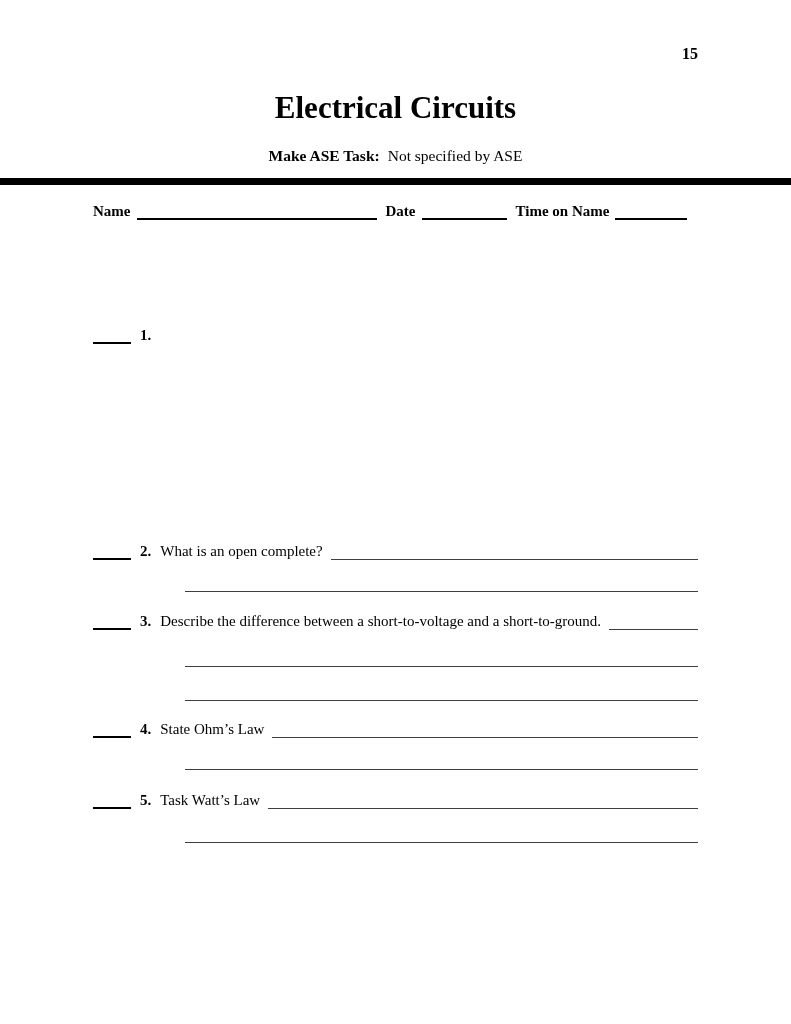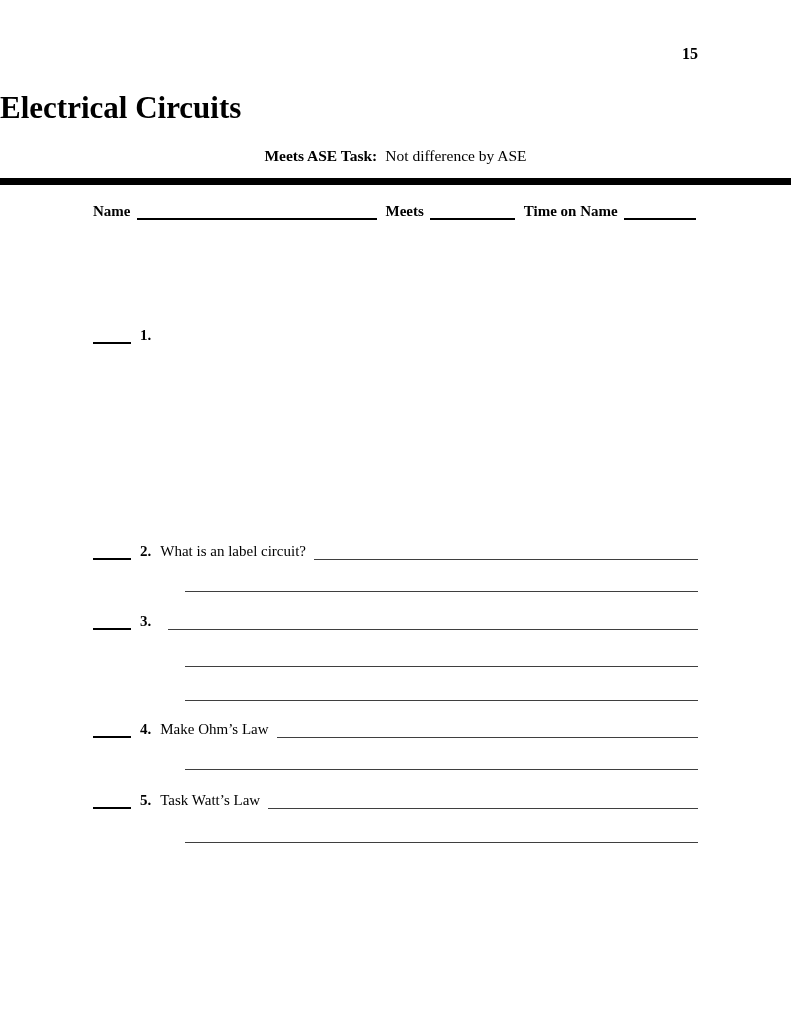--- a/index.html
+++ b/index.html
@@ -19,20 +19,21 @@
     font-size: 16px;
     font-weight: bold;
     line-height: 18px;
   }
   .title {
     position: absolute;
     top: 90px;
     left: 0;
     right: 0;
     margin: 0;
+    text-align: center;
     font-size: 31px;
     font-weight: bold;
     line-height: 36px;
   }
   .subtitle {
     position: absolute;
     top: 147px;
     left: 0;
     right: 0;
     text-align: center;
@@ -104,60 +105,61 @@
 </head>
 <body>
 
 <div class="page">
 
   <div class="page-number">15</div>
 
   <h1 class="title">Electrical Circuits</h1>
 
   <div class="subtitle">
-    <span class="lab">Meets ASE Task:</span><span>Not difference by ASE</span>
+    <span class="lab">Make ASE Task:</span><span>Not specified by ASE</span>
   </div>
 
   <div class="divider"></div>
 
   <div class="hrow" style="top:202px">
     <span class="hlabel first">Name</span>
     <span class="hblank" style="width:240px"></span>
-    <span class="hlabel">Meets</span>
+    <span class="hlabel">Date</span>
     <span class="hblank" style="width:85px"></span>
     <span class="hlabel">Time on Name</span>
     <span class="hblank" style="width:72px"></span>
   </div>
 
 
   <div class="q-row" style="top:326px">
     <span class="grade-blank"></span>
     <span class="q-num">1.</span>
   </div>
 
   <div class="q-row" style="top:542px">
     <span class="grade-blank"></span>
     <span class="q-num">2.</span>
-    <span class="q-text">What is an label circuit?</span>
+    <span class="q-text">What is an open complete?</span>
     <span class="ans-line"></span>
   </div>
   <div class="cont-line" style="top:591px"></div>
 
   <div class="q-row" style="top:612px">
     <span class="grade-blank"></span>
     <span class="q-num">3.</span>
+    <span class="q-text">Describe the difference between a short-to-voltage and a short-to-ground.</span>
     <span class="ans-line"></span>
   </div>
   <div class="cont-line" style="top:666px"></div>
   <div class="cont-line" style="top:700px"></div>
 
   <div class="q-row" style="top:720px">
     <span class="grade-blank"></span>
     <span class="q-num">4.</span>
-    <span class="q-text">Make Ohm’s Law</span>
+    <span class="q-text">State Ohm’s Law</span>
     <span class="ans-line"></span>
   </div>
   <div class="cont-line" style="top:769px"></div>
 
   <div class="q-row" style="top:791px">
     <span class="grade-blank"></span>
     <span class="q-num">5.</span>
     <span class="q-text">Task Watt’s Law</span>
     <span class="ans-line"></span>
   </div>

